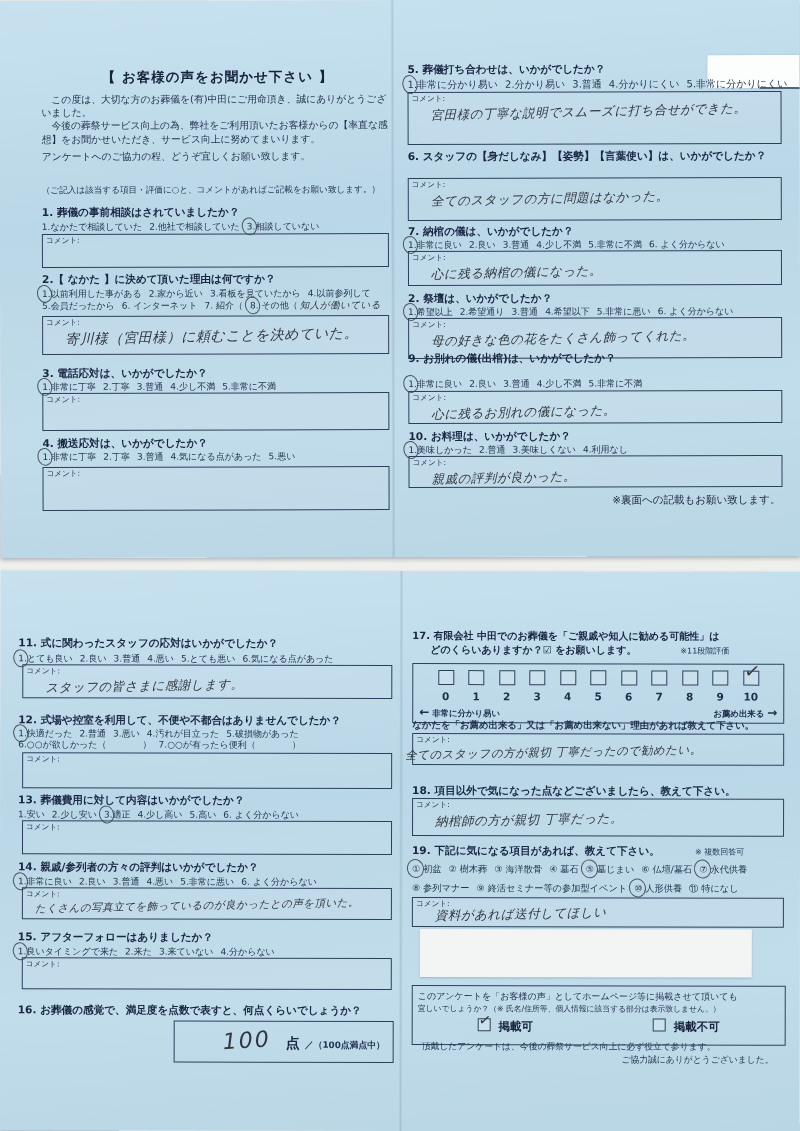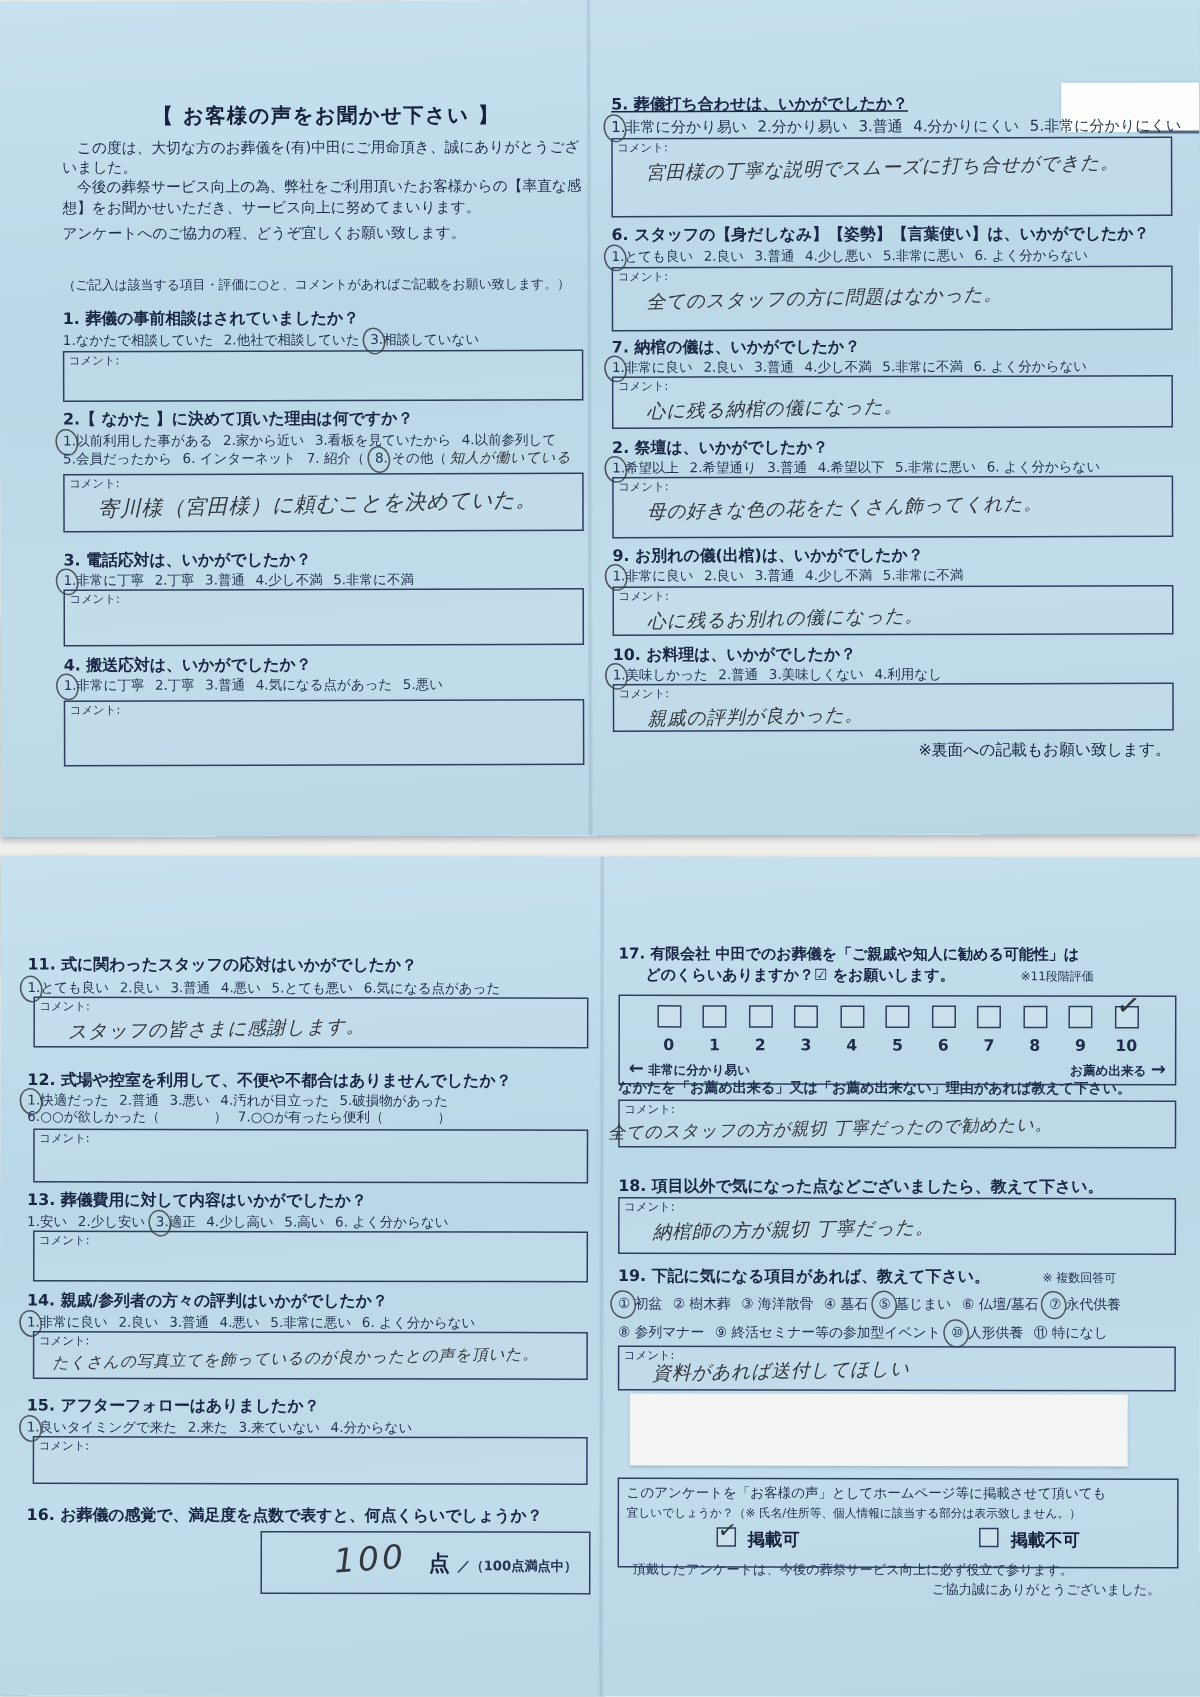--- a/index.html
+++ b/index.html
@@ -106,49 +106,48 @@
     <div class="abs qtitle" style="top:436px;">4. 搬送応対は、いかがでしたか？</div>
     <div class="abs opts" style="top:450px;"><span class="opt"><span class="onum circ">1</span>.非常に丁寧</span><span class="opt"><span class="onum">2</span>.丁寧</span><span class="opt"><span class="onum">3</span>.普通</span><span class="opt"><span class="onum">4</span>.気になる点があった</span><span class="opt"><span class="onum">5</span>.悪い</span></div>
     <div class="cbox" style="top:466px;left:0;width:345px;height:42px;">
       <span class="clabel">コメント:</span>
       <span class="hand"></span>
     </div>
   </div>
 
   <div class="col" style="left:408px;width:382px;height:557px;">
 
-    <div class="abs qtitle" style="top:63px;text-decoration:underline;">5. 葬儀打ち合わせは、いかがでしたか？</div>
+    <div class="abs qtitle" style="top:63px;">5. 葬儀打ち合わせは、いかがでしたか？</div>
     <div class="abs opts small" style="top:78px;"><span class="opt"><span class="onum circ">1</span>.非常に分かり易い</span><span class="opt"><span class="onum">2</span>.分かり易い</span><span class="opt"><span class="onum">3</span>.普通</span><span class="opt"><span class="onum">4</span>.分かりにくい</span><span class="opt"><span class="onum">5</span>.非常に分かりにくい</span></div>
     <div class="cbox" style="top:92px;left:0;width:372px;height:51px;">
       <span class="clabel">コメント:</span>
       <span class="hand">宮田様の丁寧な説明でスムーズに打ち合せができた。</span>
     </div>
 
     <div class="abs qtitle" style="top:150px;">6. スタッフの【身だしなみ】【姿勢】【言葉使い】は、いかがでしたか？</div>
-    <div class="abs opts" style="top:165px;"><span class="opt"><span class="onum circ">1</span>.とても良い</span><span class="opt"><span class="onum">2</span>.良い</span><span class="opt"><span class="onum">3</span>.普通</span><span class="opt"><span class="onum">4</span>.少し悪い</span><span class="opt"><span class="onum">5</span>.非常に悪い</span><span class="opt"><span class="onum">6</span>. よく分からない</span></div>
     <div class="cbox" style="top:178px;left:0;width:372px;height:41px;">
       <span class="clabel">コメント:</span>
       <span class="hand">全てのスタッフの方に問題はなかった。</span>
     </div>
 
     <div class="abs qtitle" style="top:225px;">7. 納棺の儀は、いかがでしたか？</div>
     <div class="abs opts" style="top:239px;"><span class="opt"><span class="onum circ">1</span>.非常に良い</span><span class="opt"><span class="onum">2</span>.良い</span><span class="opt"><span class="onum">3</span>.普通</span><span class="opt"><span class="onum">4</span>.少し不満</span><span class="opt"><span class="onum">5</span>.非常に不満</span><span class="opt"><span class="onum">6</span>. よく分からない</span></div>
     <div class="cbox" style="top:251px;left:0;width:372px;height:33px;">
       <span class="clabel">コメント:</span>
       <span class="hand">心に残る納棺の儀になった。</span>
     </div>
 
     <div class="abs qtitle" style="top:292px;">2. 祭壇は、いかがでしたか？</div>
     <div class="abs opts" style="top:306px;"><span class="opt"><span class="onum circ">1</span>.希望以上</span><span class="opt"><span class="onum">2</span>.希望通り</span><span class="opt"><span class="onum">3</span>.普通</span><span class="opt"><span class="onum">4</span>.希望以下</span><span class="opt"><span class="onum">5</span>.非常に悪い</span><span class="opt"><span class="onum">6</span>. よく分からない</span></div>
     <div class="cbox" style="top:318px;left:0;width:372px;height:39px;">
       <span class="clabel">コメント:</span>
       <span class="hand">母の好きな色の花をたくさん飾ってくれた。</span>
     </div>
 
-    <div class="abs qtitle" style="top:364px;text-align:right;">9. お別れの儀(出棺)は、いかがでしたか？</div>
+    <div class="abs qtitle" style="top:352px;text-align:right;">9. お別れの儀(出棺)は、いかがでしたか？</div>
     <div class="abs opts" style="top:378px;"><span class="opt"><span class="onum circ">1</span>.非常に良い</span><span class="opt"><span class="onum">2</span>.良い</span><span class="opt"><span class="onum">3</span>.普通</span><span class="opt"><span class="onum">4</span>.少し不満</span><span class="opt"><span class="onum">5</span>.非常に不満</span></div>
     <div class="cbox" style="top:391px;left:0;width:372px;height:31px;">
       <span class="clabel">コメント:</span>
       <span class="hand">心に残るお別れの儀になった。</span>
     </div>
 
     <div class="abs qtitle" style="top:430px;">10. お料理は、いかがでしたか？</div>
     <div class="abs opts" style="top:444px;"><span class="opt"><span class="onum circ">1</span>.美味しかった</span><span class="opt"><span class="onum">2</span>.普通</span><span class="opt"><span class="onum">3</span>.美味しくない</span><span class="opt"><span class="onum">4</span>.利用なし</span></div>
     <div class="cbox" style="top:456px;left:0;width:372px;height:30px;">
       <span class="clabel">コメント:</span>

